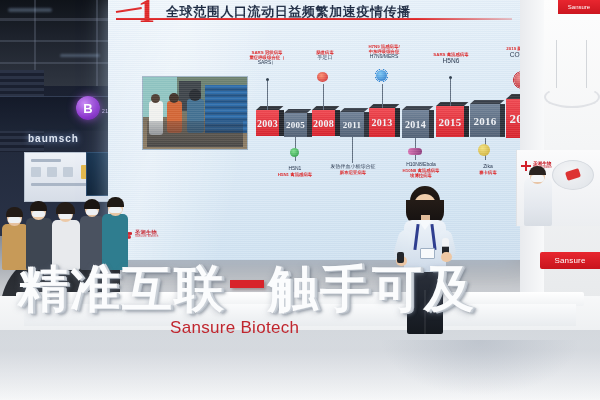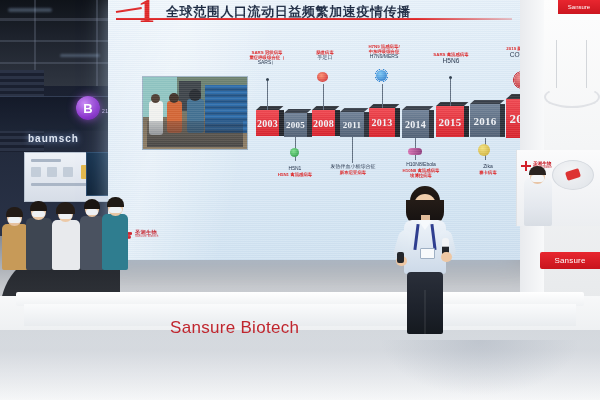--- a/index.html
+++ b/index.html
@@ -440,15 +440,20 @@
     <div class="pz p-arm-l"></div>
     <div class="pz p-arm-r"></div>
     <div class="pz p-hand-l"></div>
     <div class="pz p-clicker"></div>
     <div class="pz p-mic"></div>
     <div class="pz p-hand-r"></div>
     <div class="pz p-pants"></div>
     <div class="pz p-leg-split"></div>
   </div>
 
+  <div class="banner">
+    <span class="banner-ch">精准互联</span>
+    <span class="banner-dash"></span>
+    <span class="banner-ch">触手可及</span>
+  </div>
   <div class="banner-en">Sansure Biotech</div>
 
 </div>
 
 </body></html>

